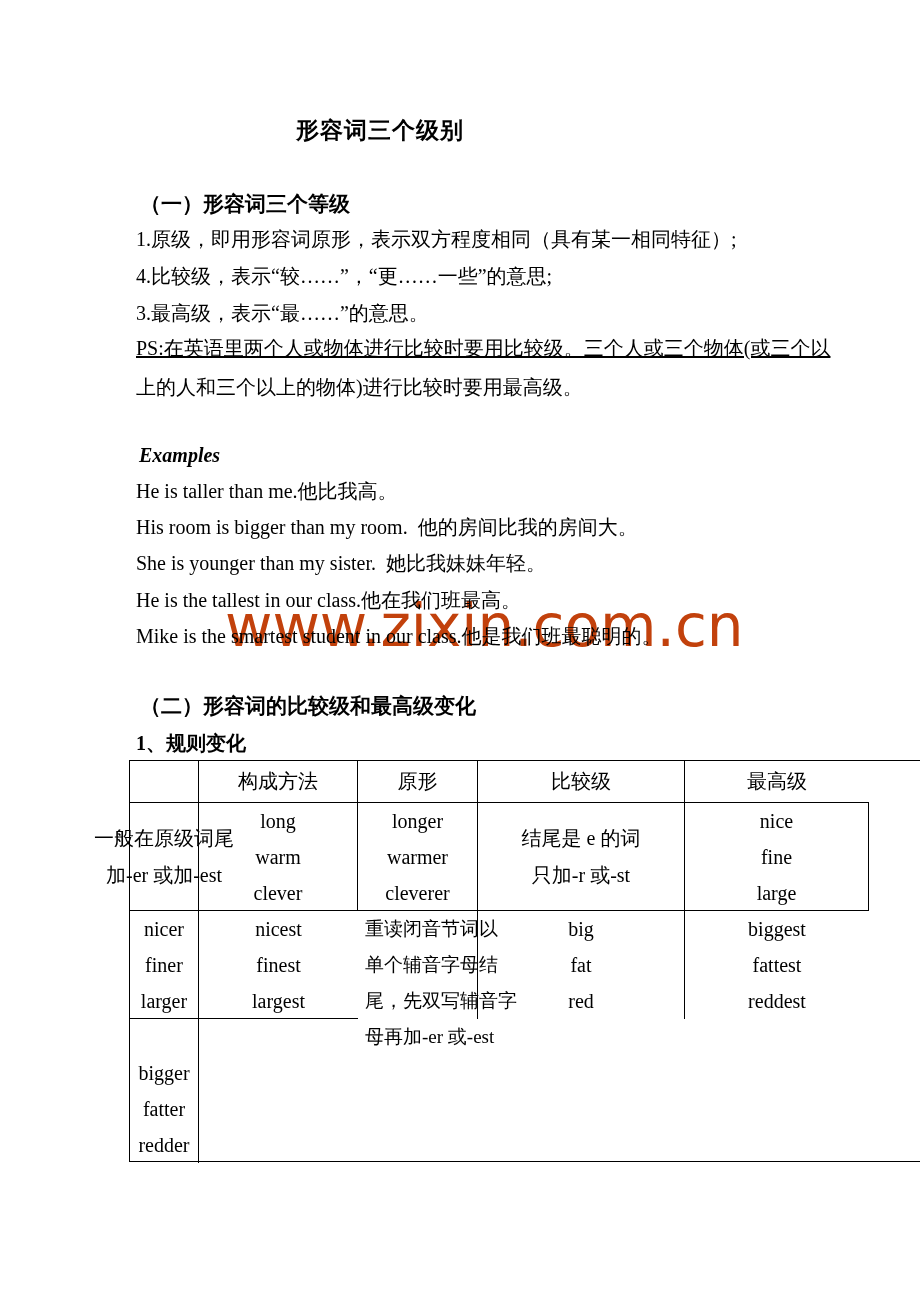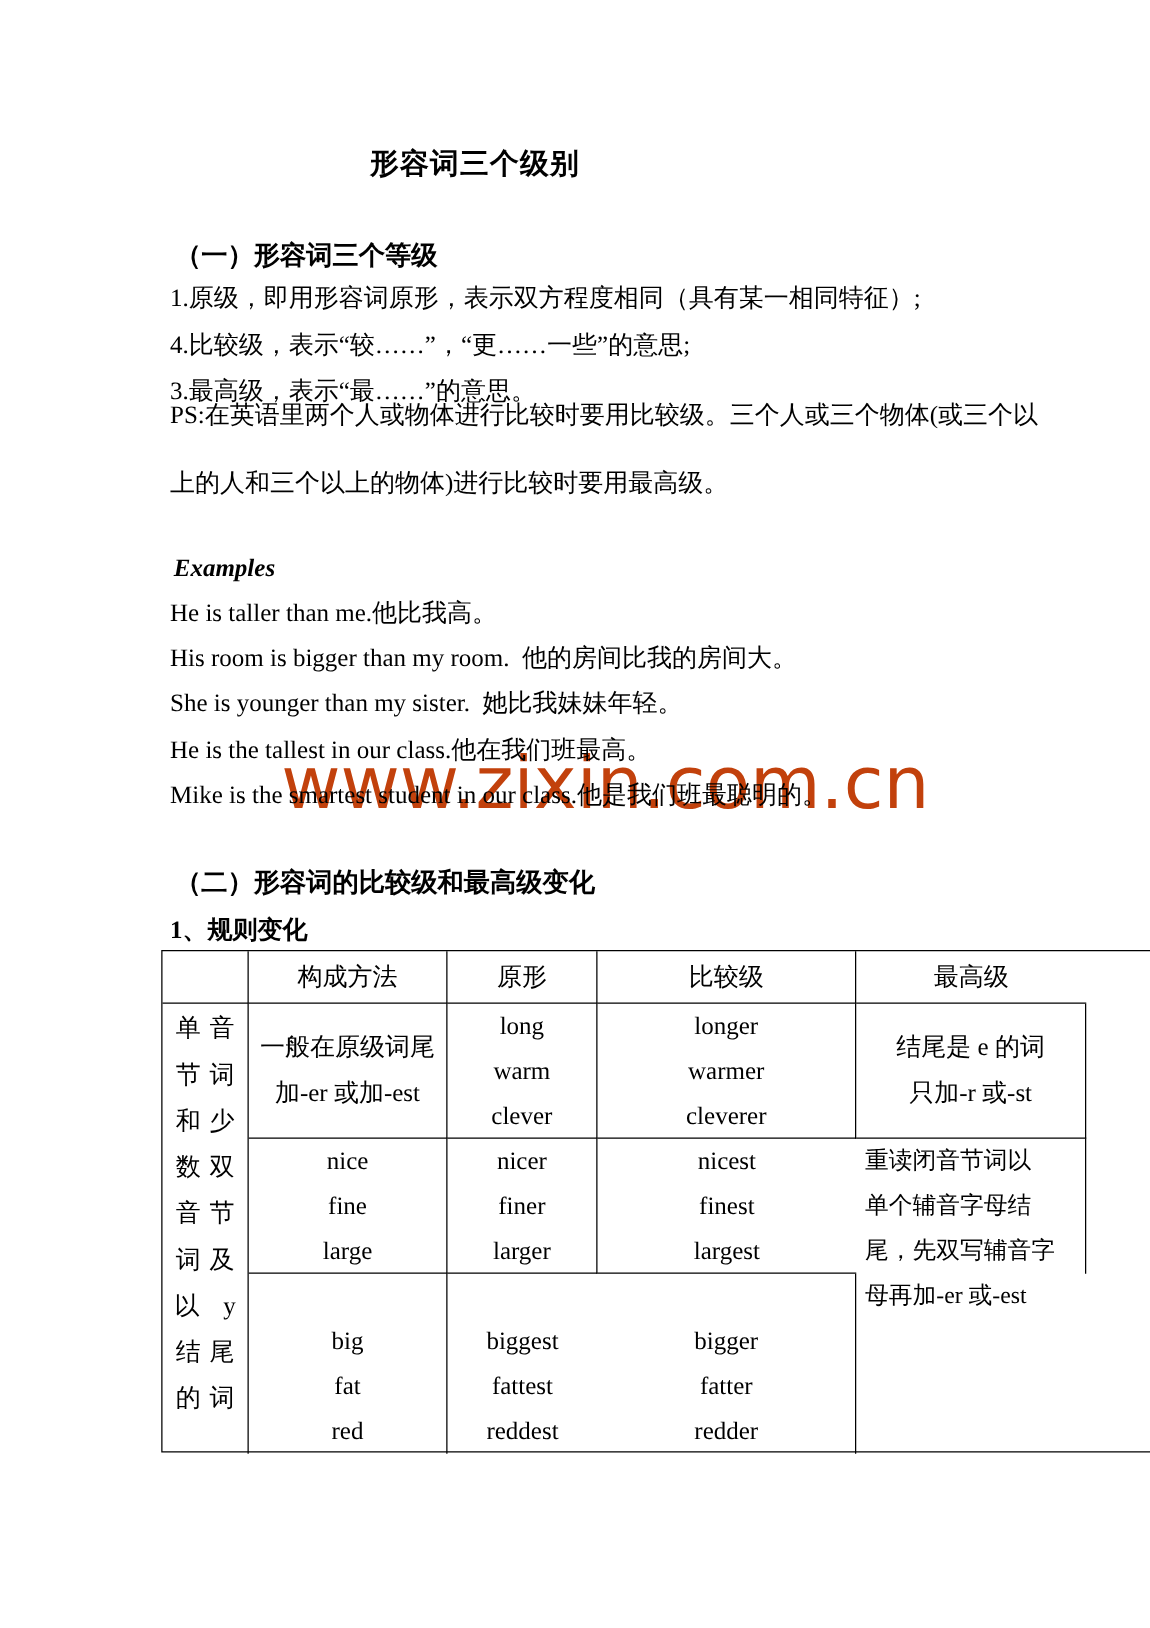--- a/index.html
+++ b/index.html
@@ -63,21 +63,21 @@
 
   <div class="content">
 
     <div id="doc-title">形容词三个级别</div>
 
     <div class="heading" style="top:190px;">（一）形容词三个等级</div>
 
     <div class="line" style="top:227px;">1.原级，即用形容词原形，表示双方程度相同（具有某一相同特征）;</div>
     <div class="line" style="top:264px;">4.比较级，表示“较……”，“更……一些”的意思;</div>
     <div class="line" style="top:301px;">3.最高级，表示“最……”的意思。</div>
-    <div class="line" style="top:320px;">PS:在英语里两个人或物体进行比较时要用比较级。三个人或三个物体(或三个以</div>
+    <div class="line" style="top:336px;text-decoration:underline;">PS:在英语里两个人或物体进行比较时要用比较级。三个人或三个物体(或三个以</div>
     <div class="line" style="top:375px;">上的人和三个以上的物体)进行比较时要用最高级。</div>
 
     <div id="examples-heading">Examples</div>
 
     <div class="line" style="top:479px;">He is taller than me.他比我高。</div>
     <div class="line" style="top:515px;">His room is bigger than my room.  他的房间比我的房间大。</div>
     <div class="line" style="top:551px;">She is younger than my sister.  她比我妹妹年轻。</div>
     <div class="line" style="top:588px;">He is the tallest in our class.他在我们班最高。</div>
     <div class="line" style="top:624px;">Mike is the smartest student in our class.他是我们班最聪明的。</div>
 
@@ -86,31 +86,20 @@
     <div id="subheading"><span>1、</span><span class="sub-cn">规则变化</span></div>
 
     <div id="rule-table">
 
       <div class="cell hdr"></div>
       <div class="cell hdr">构成方法</div>
       <div class="cell hdr">原形</div>
       <div class="cell hdr">比较级</div>
       <div class="cell hdr last-col">最高级</div>
 
-      <div class="cell last-row" id="group-cell">
-        <div class="g">单音</div>
-        <div class="g">节词</div>
-        <div class="g">和少</div>
-        <div class="g">数双</div>
-        <div class="g">音节</div>
-        <div class="g">词及</div>
-        <div class="g">以 y</div>
-        <div class="g">结尾</div>
-        <div class="g">的词</div>
-      </div>
 
       <div class="cell method-cell">
         <div class="m">一般在原级词尾</div>
         <div class="m">加-er 或加-est</div>
       </div>
       <div class="cell word-cell">
         <div class="w">long</div>
         <div class="w">warm</div>
         <div class="w">clever</div>
       </div>

